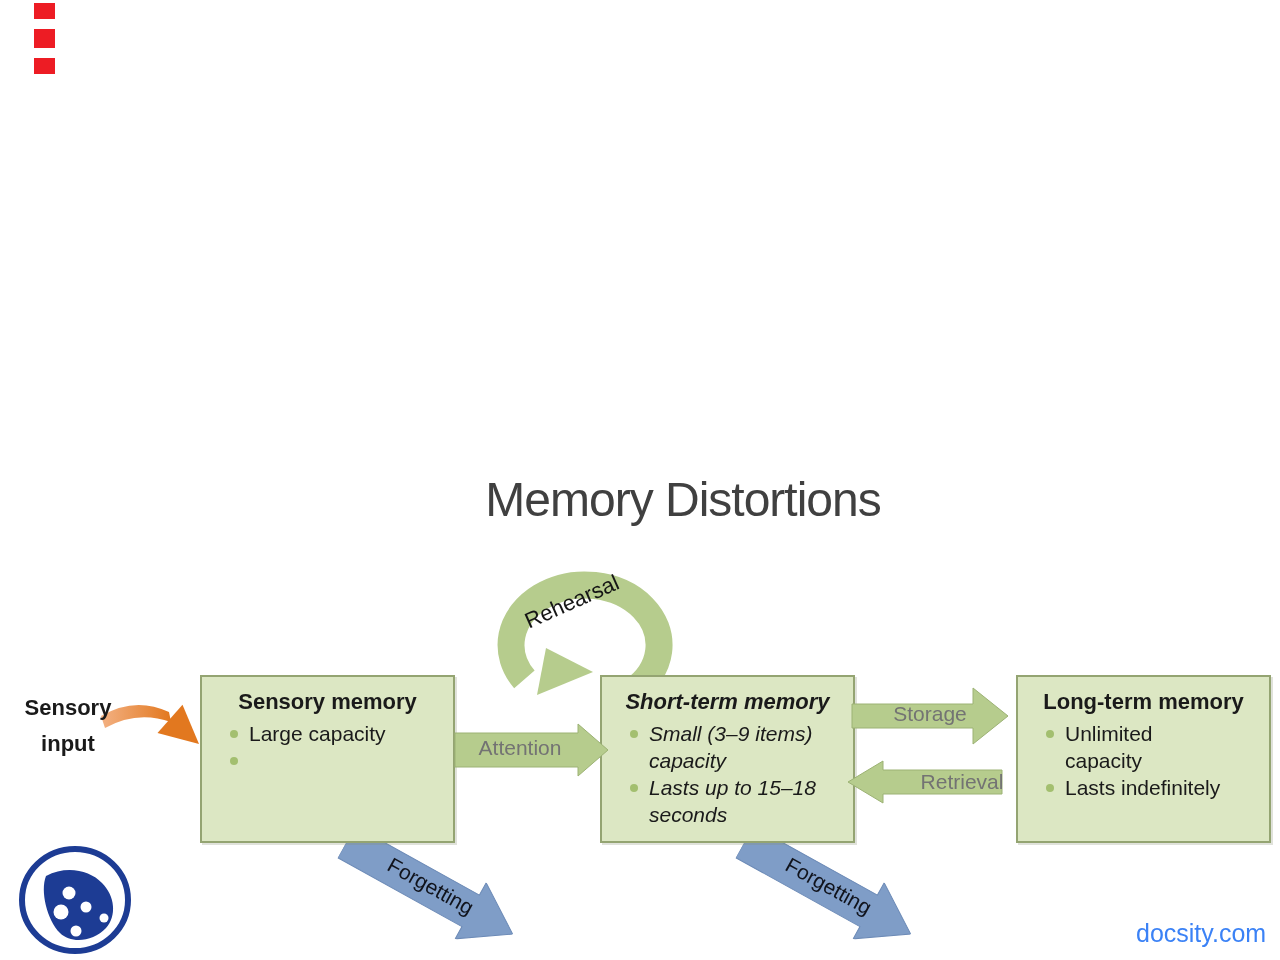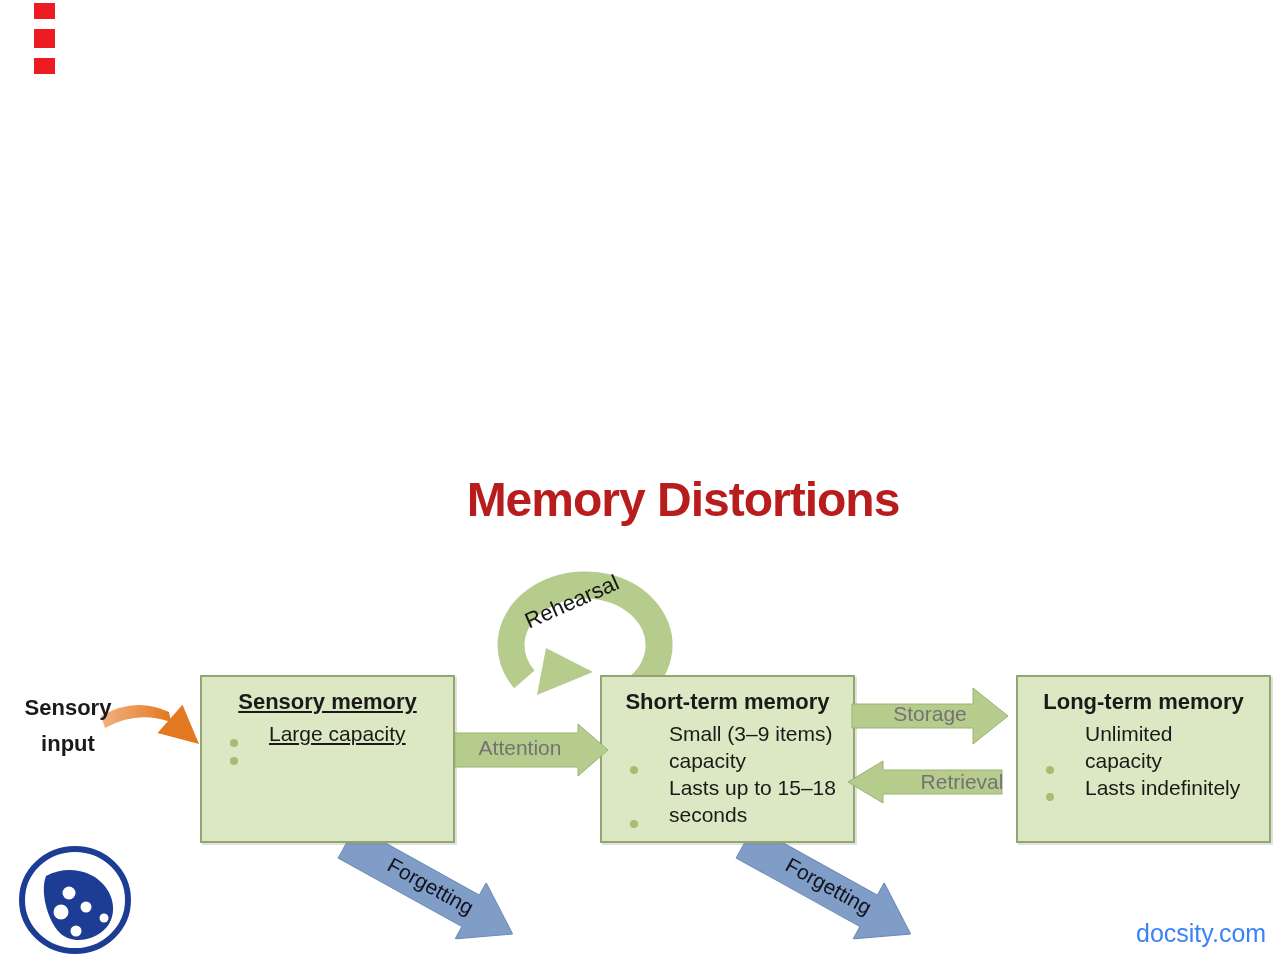--- a/index.html
+++ b/index.html
@@ -7,32 +7,32 @@
     position:relative; width:1280px; height:960px; background:#ffffff;
     font-family:"Liberation Sans", sans-serif; overflow:hidden; color:#1a1a1a;
   }
 
   
   .red-mark { position:absolute; left:34px; width:21px; background:#ed1c24; }
 
   
   .page-title {
     position:absolute; top:472px; left:683px; transform:translateX(-50%);
-    font-size:48px; font-weight:bold; letter-spacing:-1px; white-space:nowrap; color:#b91c1c;
+    font-size:48px; font-weight:normal; letter-spacing:-1px; white-space:nowrap; color:#404040;
   }
 
   
   .memory-box {
     position:absolute; top:675px; width:251px; height:164px;
     background:#dce7c3; border:2px solid #94a472; z-index:2;
     box-shadow:2px 2px 0 rgba(130,140,110,0.25);
   }
   .box-title { text-align:center; font-size:22px; font-weight:bold; padding-top:12px; }
   .bullets { margin-top:5px; padding-left:28px; padding-right:6px; }
-  .bullet-row { display:flex; align-items:flex-end;gap:20px; }
+  .bullet-row { display:flex; align-items:flex-start; }
   .bullet-dot { flex:0 0 auto; width:8px; height:8px; border-radius:50%; background:#a3bf6f; margin:10px 11px 0 0; }
   .bullet-text { font-size:21px; line-height:27px; white-space:pre-line; }
 
   
   .arrow-label { position:absolute; font-size:21px; text-align:center; z-index:4; color:#737373; }
   .input-label {
     position:absolute; left:18px; top:690px; width:100px; text-align:center;
     font-size:22px; font-weight:bold; line-height:36px; white-space:pre-line; z-index:4;
   }
   .rehearsal-label {
@@ -80,34 +80,34 @@
     <div class="flabel">Forgetting</div>
   </div>
 
   <div class="forgetting" style="left:760px; top:814px;">
     <svg width="190" height="64" viewBox="0 0 190 64">
       <polygon points="0,14 142,14 142,0 190,32 142,64 142,50 0,50" fill="#7f9dc7" stroke="#6d8bb7" stroke-width="1"></polygon>
     </svg>
     <div class="flabel">Forgetting</div>
   </div>
 
-  <div class="memory-box" style="left:200px;text-decoration:underline;">
+  <div class="memory-box" style="left:200px;">
     <div class="box-title">Sensory memory</div>
     <div class="bullets">
       <div class="bullet-row">
         <span class="bullet-dot"></span>
         <span class="bullet-text">Large capacity</span>
       </div>
       <div class="bullet-row">
         <span class="bullet-dot"></span>
       </div>
     </div>
   </div>
 
-  <div class="memory-box" style="left:600px;">
+  <div class="memory-box" style="left:600px;font-style:italic;">
     <div class="box-title">Short-term memory</div>
     <div class="bullets">
       <div class="bullet-row">
         <span class="bullet-dot"></span>
         <span class="bullet-text">Small (3–9 items)
 capacity</span>
       </div>
       <div class="bullet-row">
         <span class="bullet-dot"></span>
         <span class="bullet-text">Lasts up to 15–18

